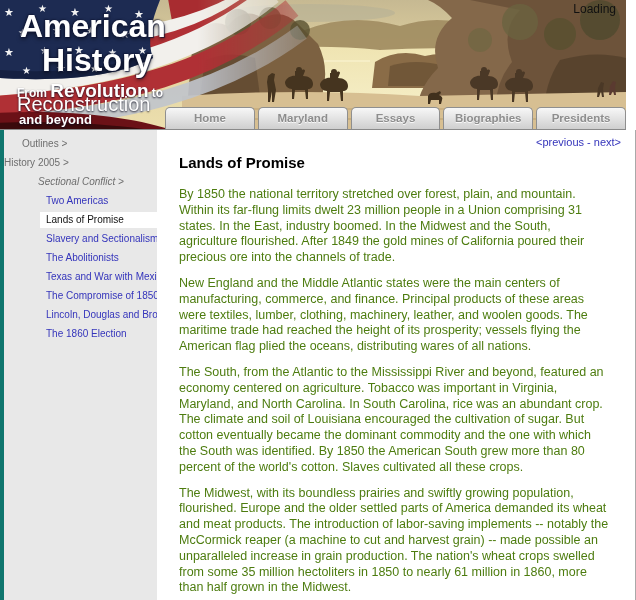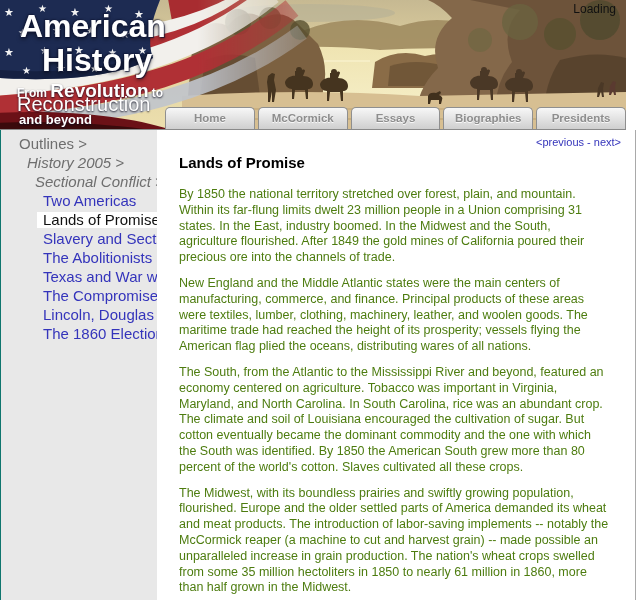--- a/index.html
+++ b/index.html
@@ -25,25 +25,25 @@
   .loading{position:absolute;top:2px;right:10px;font-size:12px;color:#111;z-index:5;}
   
   .tabs{position:absolute;left:165px;right:0;bottom:0;height:22px;display:flex;gap:3px;z-index:4;}
   .tab{flex:1;height:22px;box-sizing:border-box;border:1px solid #8f8f8f;border-bottom:none;
        border-radius:5px 5px 0 0;background:linear-gradient(#f7f7f7,#cfcfcf);
        font-size:11.5px;font-weight:bold;color:#8d8d8d;text-align:center;line-height:21px;
        text-shadow:0 1px 0 rgba(255,255,255,.8);cursor:pointer;}
   .tab.active{background:linear-gradient(#ffffff,#f4f4f4);color:#111;height:24px;margin-bottom:-2px;z-index:6;}
   
   .bodyarea{position:absolute;left:0;top:130px;width:636px;height:470px;display:flex;}
-  .sidebar{width:157px;background:#e8e8e8;border-left:1px solid #0f766e;box-sizing:border-box;
-           padding-top:6px;font-size:15px;}
+  .sidebar{width:157px;background:#e8e8e8;border-left:4px solid #0f766e;box-sizing:border-box;
+           padding-top:6px;font-size:10px;}
   .side-row{height:16px;line-height:16px;margin-bottom:3px;white-space:nowrap;overflow:hidden;}
   .crumb{color:#6e6e6e;cursor:pointer;}
-  .c0{padding-left:18px;} .c1{padding-left:26px;font-style:italic;} .c2{padding-left:34px;font-style:italic;}
+  .c0{padding-left:18px;} .c1{} .c2{padding-left:34px;font-style:italic;}
   .side-link{padding-left:42px;color:#3434bb;cursor:pointer;}
   .side-link.active{background:#ffffff;margin-left:36px;padding-left:6px;color:#111;}
   .content{flex:1;background:#ffffff;border-right:1px solid #a9a9a9;box-sizing:border-box;
            padding:4px 24px 0 22px;overflow:hidden;}
   .pager{text-align:right;font-size:11px;color:#3434bb;margin:2px -10px 0 0;cursor:pointer;}
   .content h1{font-size:15px;margin:6px 0 16px 0;color:#000;}
   .content p{font-size:12.5px;line-height:15.8px;color:#4d7c0f;margin:0 0 10px 0;max-width:434px;}
 </style>
 </head>
 <body>
@@ -158,21 +158,21 @@
       <div class="bt-line2">History</div>
       <div class="bt-sub"><span>From </span><span class="big">Revolution</span><span> to</span></div>
       <div class="bt-sub2">Reconstruction</div>
       <div class="bt-tag">and beyond</div>
     </div>
 
     <div class="loading">Loading</div>
 
     <nav class="tabs">
       <div class="tab">Home</div>
-      <div class="tab">McCormick</div>
+      <div class="tab">Maryland</div>
       <div class="tab">Essays</div>
       <div class="tab">Biographies</div>
       <div class="tab">Presidents</div>
     </nav>
   </div>
 
   <div class="bodyarea">
 
     <aside class="sidebar">
       <div class="side-row crumb c0">Outlines &gt;</div>

